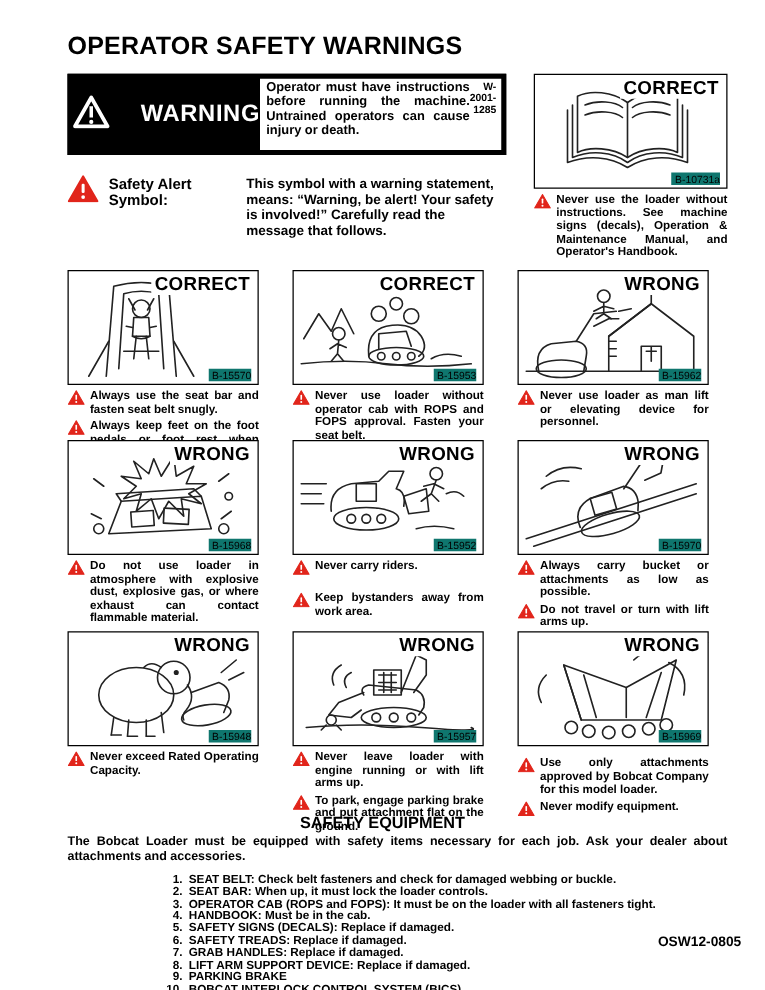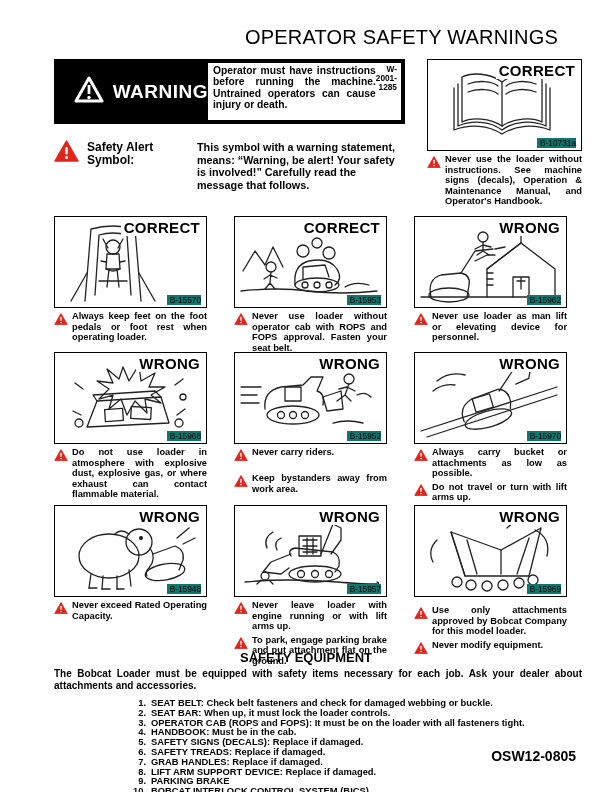--- a/index.html
+++ b/index.html
@@ -7,38 +7,38 @@
     position:relative;
     width:612px;height:792px;
     background:#ffffff;
     font-family:"Liberation Sans","DejaVu Sans",sans-serif;
     color:#000;
     overflow:hidden;
     box-sizing:border-box;
     padding:26px 30px 0 54px;
   }
   .title{
-    text-align:right;
-    font-size:20px;font-weight:normal;
+    text-align:left;
+    font-size:20px;font-weight:bold;
     letter-spacing:.2px;
     margin:0 24px 10px 0;
   }
   
   .top-row{display:flex;gap:22px;}
   .top-left{width:351px;flex:0 0 351px;}
   .banner{
     border:2px solid #000;
     background:#000;
     padding:2px;
     display:flex;
     height:57px;
   }
   .banner-left{
     flex:0 0 150px;
-    display:flex;align-items:center;justify-content:flex-end;gap:9px;
+    display:flex;align-items:center;justify-content:space-between;gap:9px;
     color:#fff;
   }
   .banner-word{font-size:19px;font-weight:bold;letter-spacing:.5px;}
   .banner-right{
     flex:1;background:#fff;color:#000;
     padding:2px 4px 1px 5px;
     display:flex;flex-direction:row;justify-content:space-between;
   }
   .banner-text{
     margin:0;font-size:10.3px;font-weight:bold;line-height:11.3px;
@@ -100,22 +100,22 @@
   }
   .se-intro{
     margin:0 0 5px 0;
     font-size:10px;font-weight:bold;line-height:12.5px;
     text-align:justify;
   }
   .se-list{width:100%;}
   .se-item{display:flex;font-size:9.4px;font-weight:bold;line-height:9.8px;}
   .se-num{flex:0 0 92px;text-align:right;padding-right:5px;}
   .doc-code{
-    position:absolute;right:36px;top:748px;
-    font-size:14px;font-weight:bold;
+    position:absolute;right:19px;top:748px;
+    font-size:11px;font-weight:bold;
   }
 </style>
 </head>
 <body>
 
 <div class="page">
 
   <h1 class="title">OPERATOR SAFETY WARNINGS</h1>
 
   <div class="top-row">
@@ -202,20 +202,30 @@
               <path d="M44 40 L49 41 M68 40 L63 41"></path>
               <path d="M52 48 L50 66 M60 48 L62 66"></path>
               <path d="M42 60 L70 60"></path>
             </g>
           </svg>
         </div>
         <div class="verdict">CORRECT</div>
         <div class="panel-code">B-15570</div>
       </div>
       <div class="cell-warnings">
+        <div class="warn">
+          <span class="tri">
+            <svg width="14" height="12" viewBox="0 0 25 22">
+                <polygon points="12.5,1 24,21 1,21" fill="#e1251b" stroke="#e1251b" stroke-width="1.5" stroke-linejoin="round"></polygon>
+                <rect x="11.3" y="7" width="2.4" height="7.4" rx="1" fill="#fff"></rect>
+                <circle cx="12.5" cy="17.6" r="1.5" fill="#fff"></circle>
+              </svg>
+          </span>
+          <p>Always use the seat bar and fasten seat belt snugly.</p>
+        </div>
         <div class="warn">
           <span class="tri">
             <svg width="14" height="12" viewBox="0 0 25 22">
                 <polygon points="12.5,1 24,21 1,21" fill="#e1251b" stroke="#e1251b" stroke-width="1.5" stroke-linejoin="round"></polygon>
                 <rect x="11.3" y="7" width="2.4" height="7.4" rx="1" fill="#fff"></rect>
                 <circle cx="12.5" cy="17.6" r="1.5" fill="#fff"></circle>
               </svg>
           </span>
           <p>Always keep feet on the foot pedals or foot rest when operating loader.</p>
         </div>

